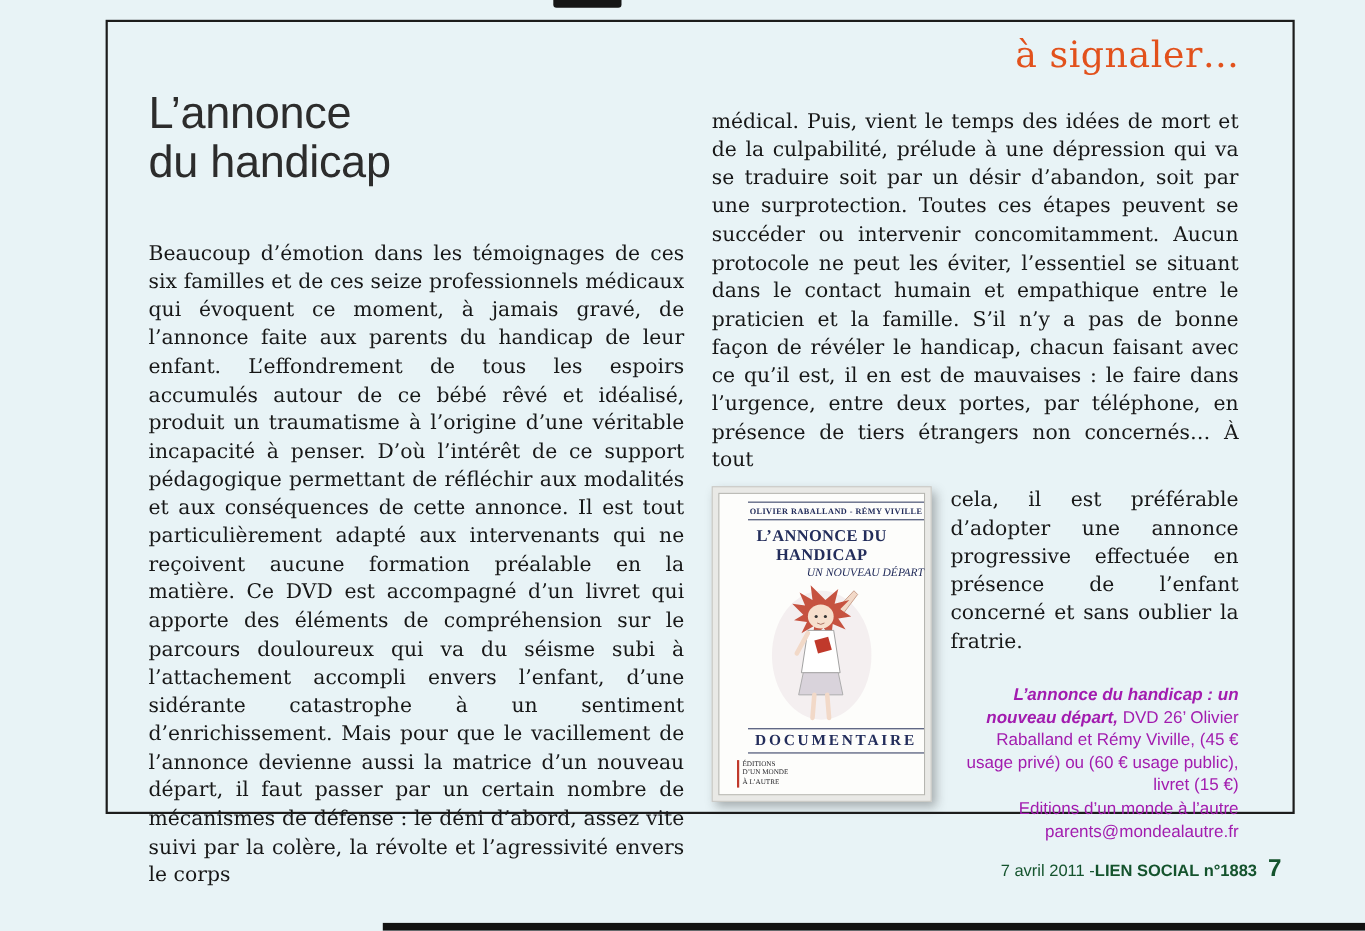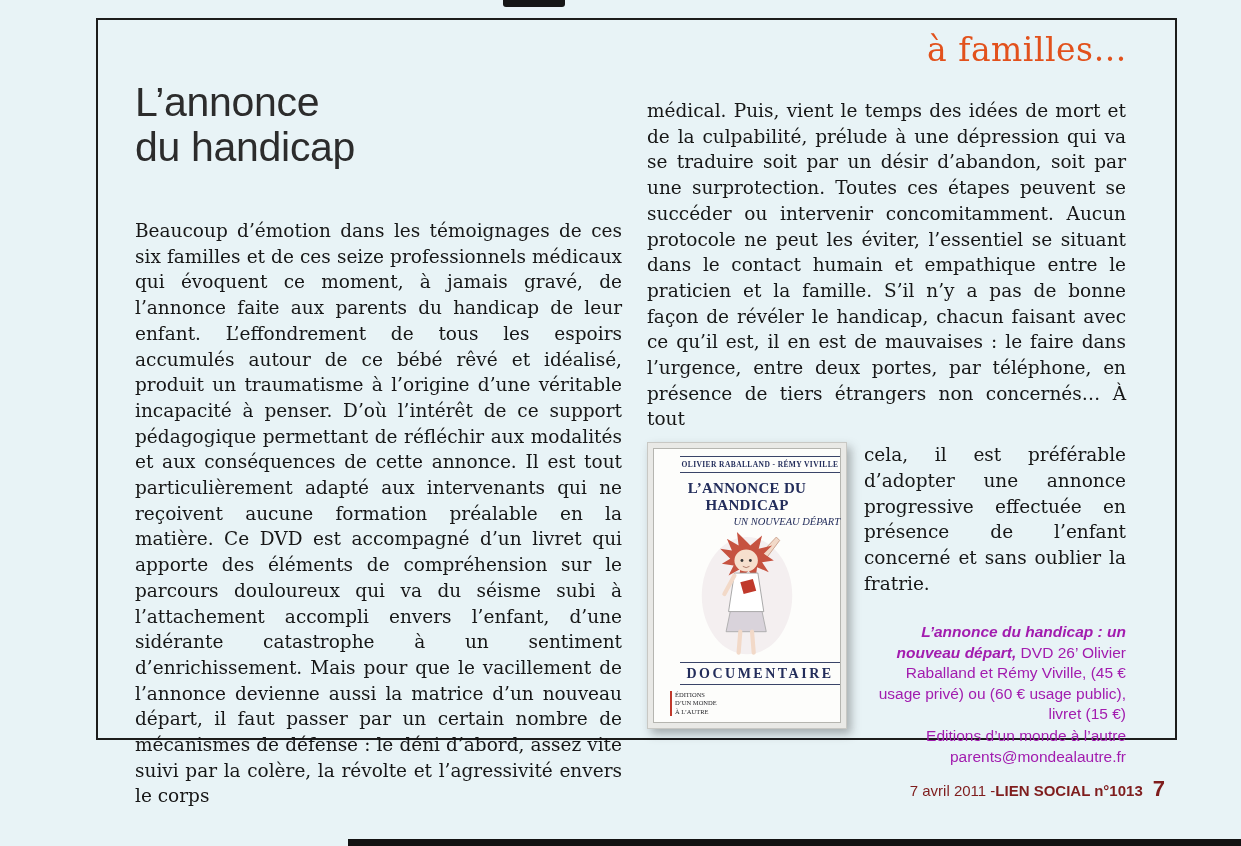--- a/index.html
+++ b/index.html
@@ -128,35 +128,35 @@
     text-align:right;
     color:#a21caf;
   }
   .caption .cap-bold{font-weight:bold;font-style:italic;}
   .cap-line{margin-top:1px;}
   
   .footer{
     position:absolute;top:776px;right:76px;
     display:flex;align-items:baseline;
     font-family:"Liberation Sans",sans-serif;
-    color:#7f1d1d;
+    color:#14532d;
   }
   .f-date{font-size:15px;}
   .f-mag{font-size:15px;font-weight:bold;}
   .f-page{font-size:22px;font-weight:bold;margin-left:10px;}
 </style>
 </head>
 <body>
 
 <div class="artifact-top"></div>
 <div class="artifact-bottom"></div>
 
 <div class="frame">
 
-  <div class="section-label">à familles…</div>
+  <div class="section-label">à signaler…</div>
 
   <div class="columns">
 
     <div class="col-left">
       <h1 class="title">
         <span>L’annonce</span><br>
         <span>du handicap</span>
       </h1>
       <p class="body">Beaucoup d’émotion dans les témoignages de ces six familles et de ces seize professionnels médicaux qui évoquent ce moment, à jamais gravé, de l’annonce faite aux parents du handicap de leur enfant. L’effondrement de tous les espoirs accumulés autour de ce bébé rêvé et idéalisé, produit un traumatisme à l’origine d’une véritable incapacité à penser. D’où l’intérêt de ce support pédagogique permettant de réfléchir aux modalités et aux conséquences de cette annonce. Il est tout particulièrement adapté aux intervenants qui ne reçoivent aucune formation préalable en la matière. Ce DVD est accompagné d’un livret qui apporte des éléments de compréhension sur le parcours douloureux qui va du séisme subi à l’attachement accompli envers l’enfant, d’une sidérante catastrophe à un sentiment d’enrichissement. Mais pour que le vacillement de l’annonce devienne aussi la matrice d’un nouveau départ, il faut passer par un certain nombre de mécanismes de défense : le déni d’abord, assez vite suivi par la colère, la révolte et l’agressivité envers le corps</p>
     </div>
@@ -204,15 +204,15 @@
         </div>
 
       </div>
     </div>
 
   </div>
 </div>
 
 <div class="footer">
   <span class="f-date">7 avril 2011 - </span>
-  <span class="f-mag">LIEN SOCIAL n°1013</span>
+  <span class="f-mag">LIEN SOCIAL n°1883</span>
   <span class="f-page">7</span>
 </div>
 
 </body></html>

